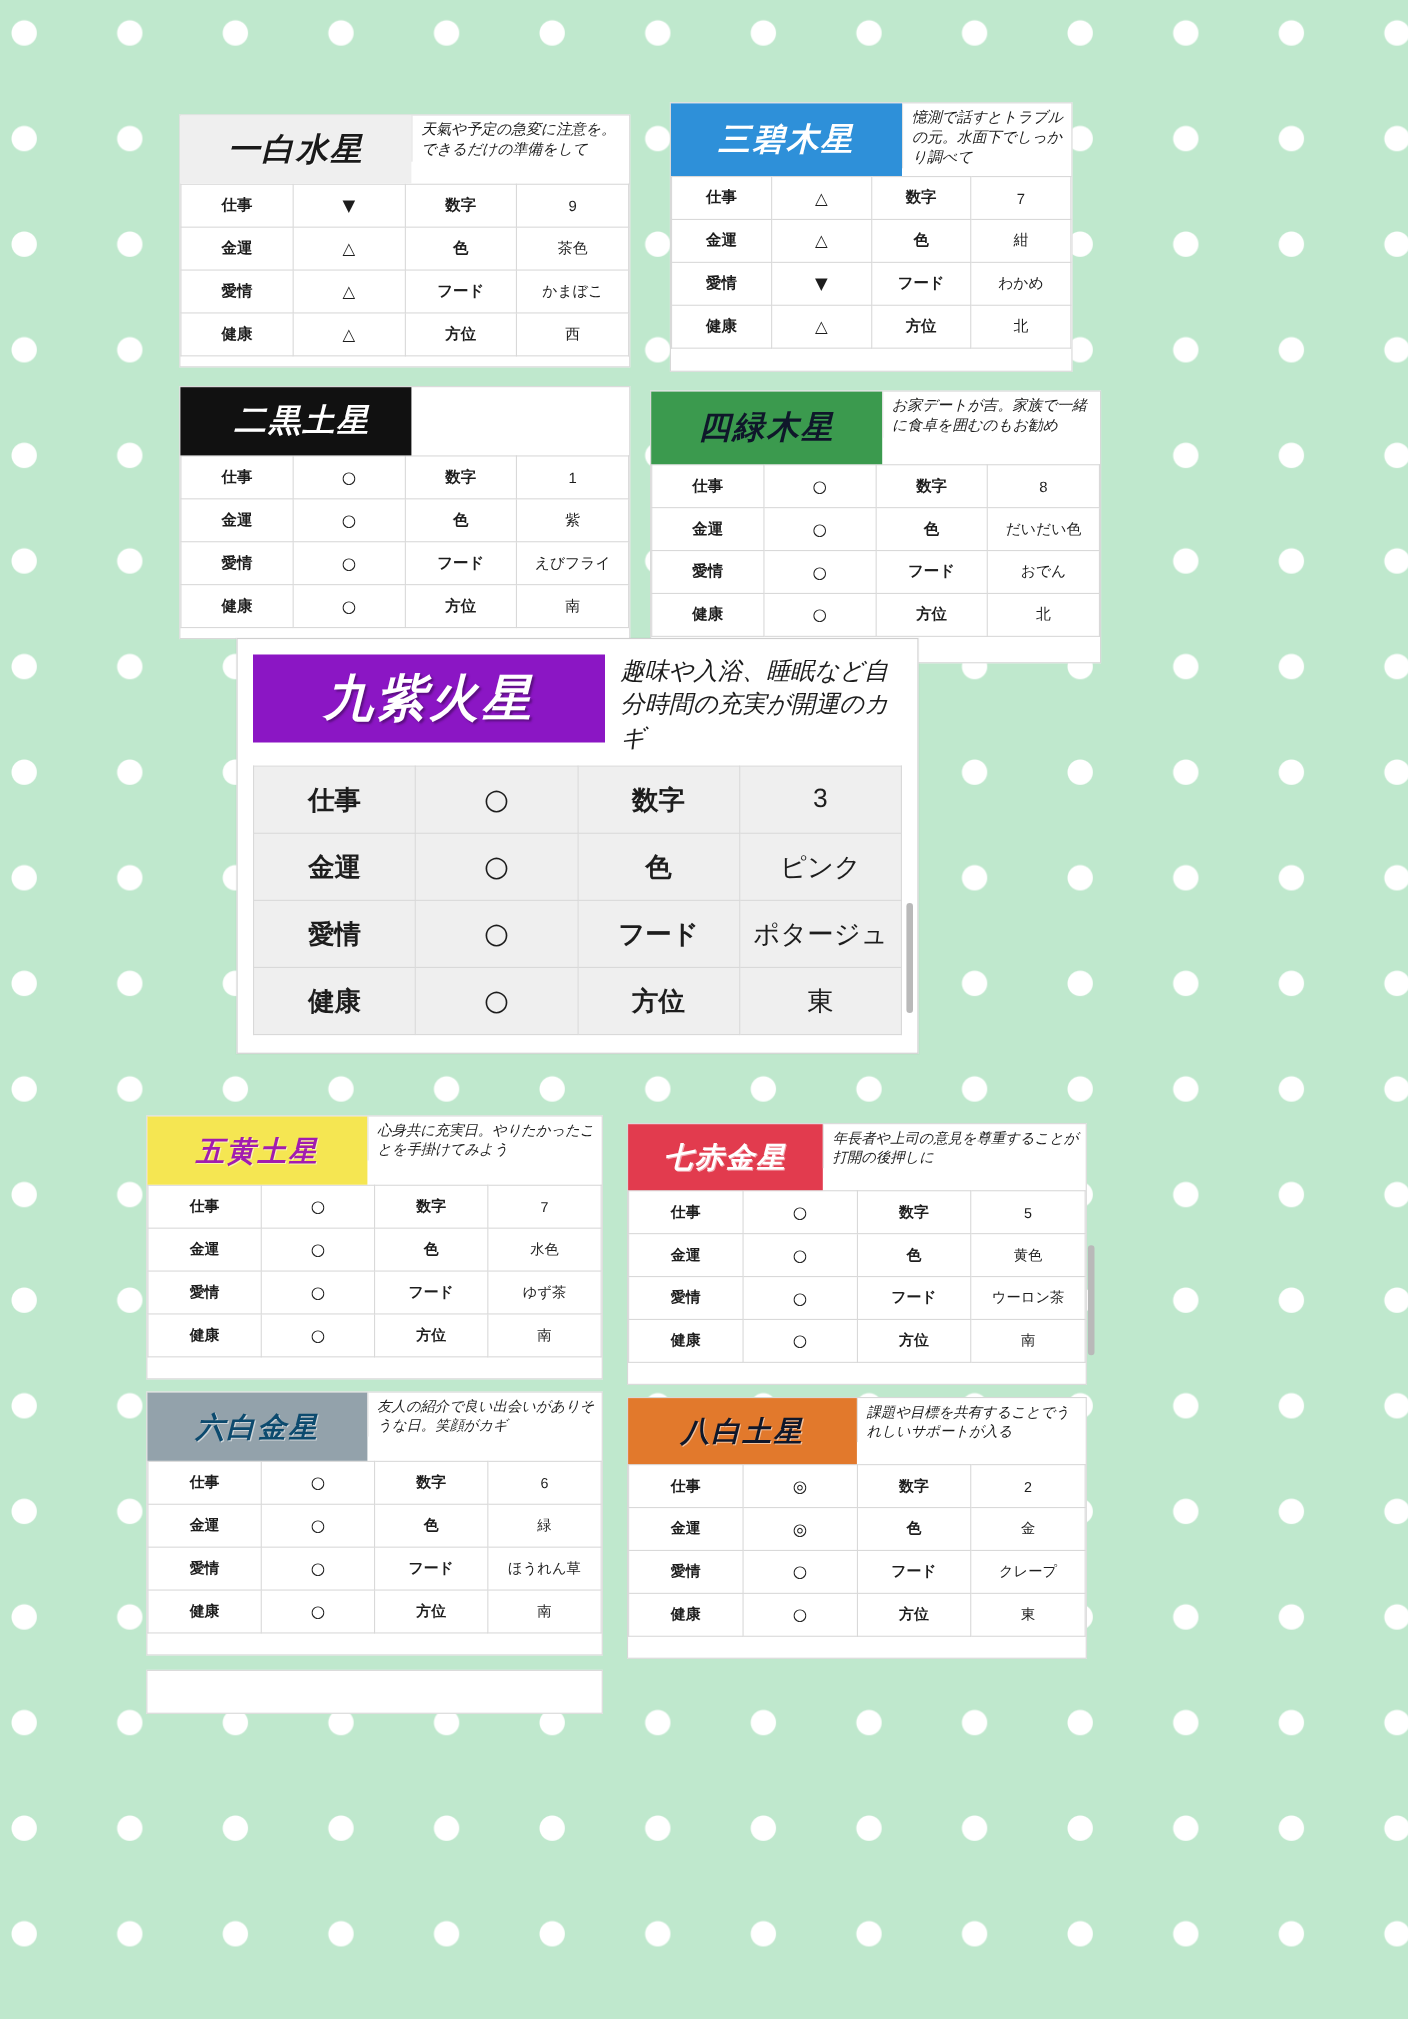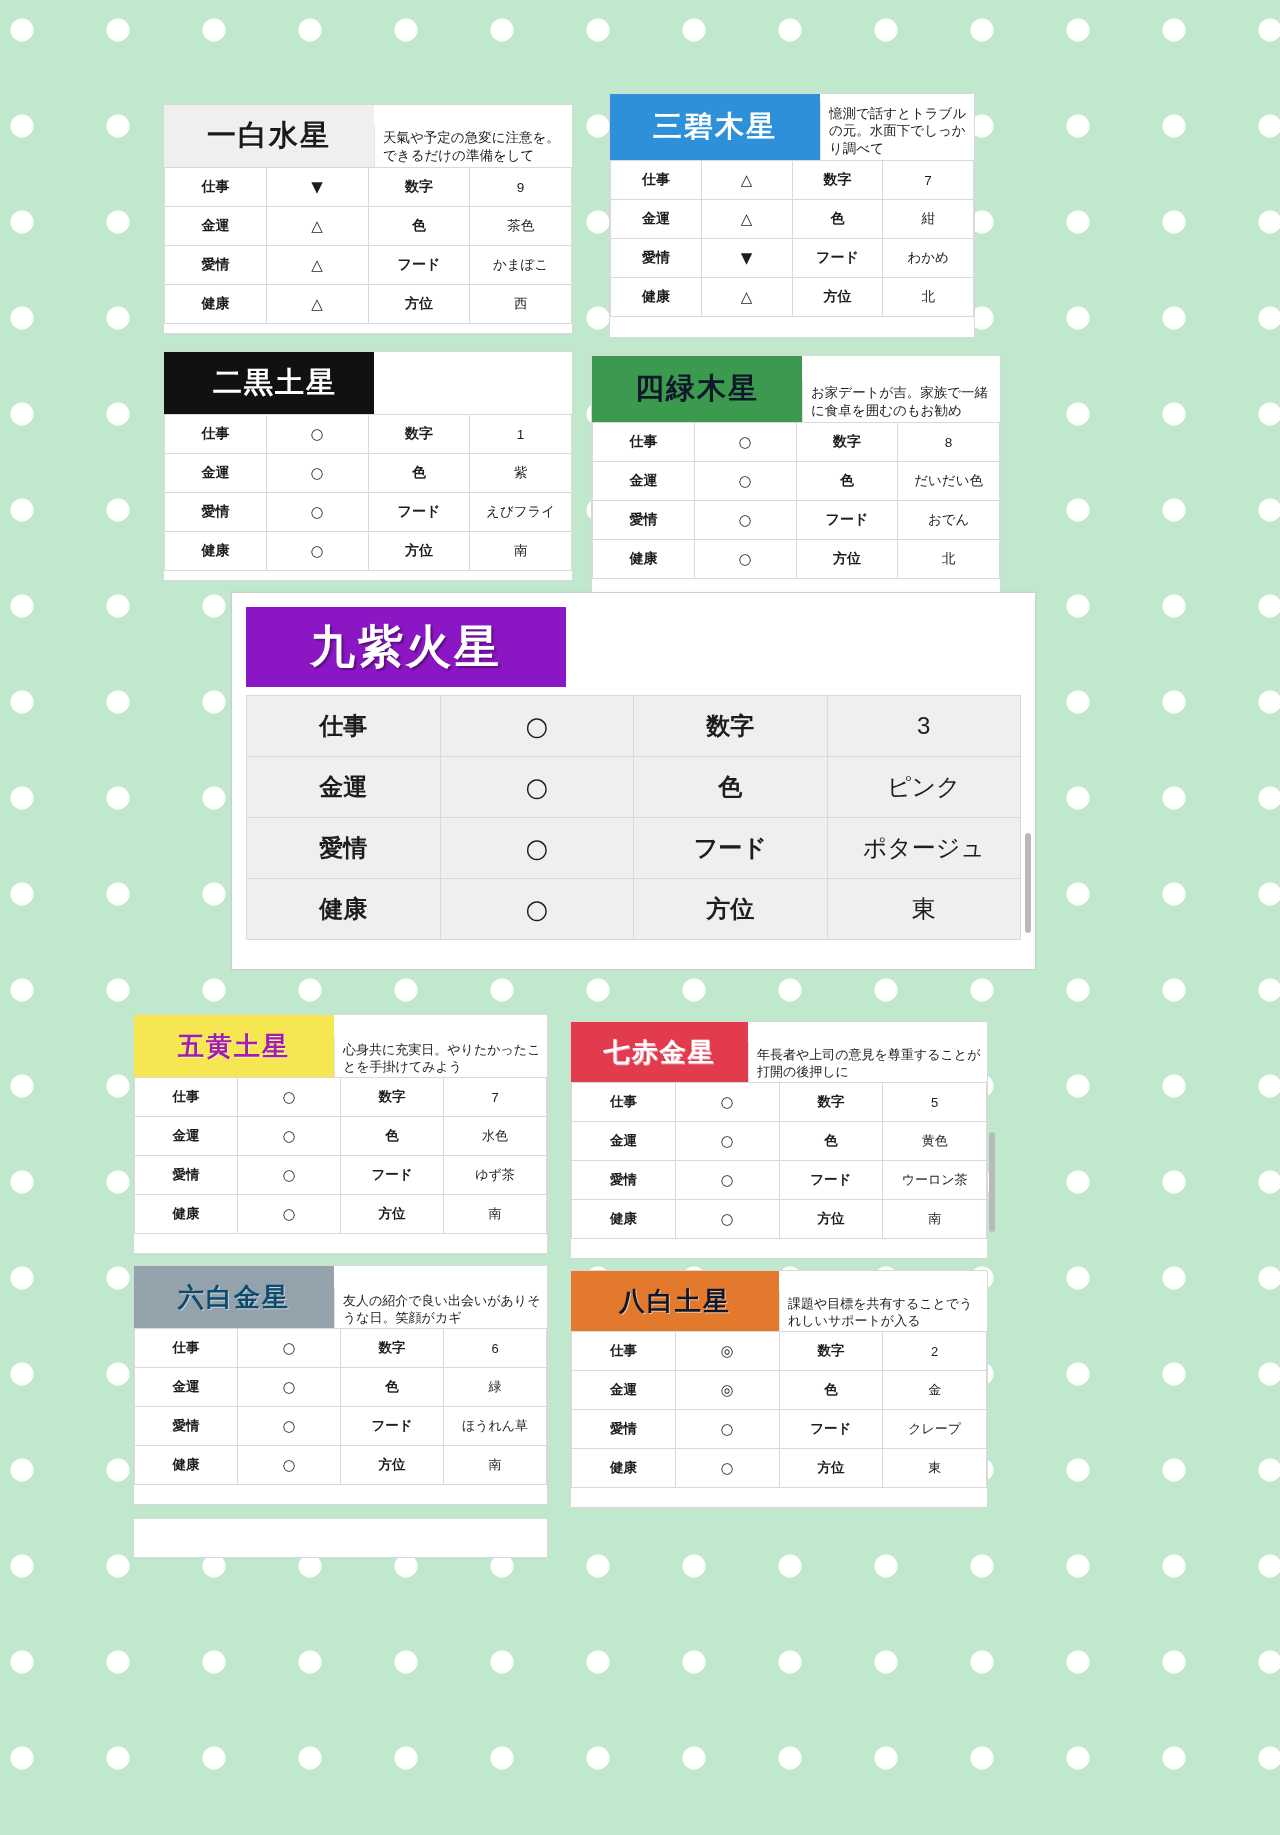--- a/index.html
+++ b/index.html
@@ -28,21 +28,22 @@
   }
 
   
   .card {
     position: absolute;
     background: #ffffff;
     border: 1px solid #d8d8d8;
   }
   .card-head {
     display: flex;
-    align-items: flex-end;
+    align-items: flex-start;
+    font-style: italic;
   }
   .sign-box {
     display: flex;
     align-items: center;
     justify-content: center;
     font-weight: bold;
     letter-spacing: 2px;
     white-space: nowrap;
   }
   .sign-text {
@@ -82,27 +83,26 @@
   .tiny .sign-box { width: 200px; height: 55px; font-size: 26px; }
   .tiny .desc { font-size: 13px; }
   .tiny table.grid td { height: 39px; font-size: 13px; }
   .tiny table.grid td.lbl { font-size: 13.5px; }
   .tiny table.grid td.mark { font-size: 15px; }
 
   
   .featured {
     position: absolute;
     left: 215px;
-    top: 592px;
-    width: 805px;
+    top: 580px;
+    width: 620px;
     height: 378px;
     background: #ffffff;
     border: 1px solid #cfcfcf;
     box-shadow: 0 0 0 1px rgba(0,0,0,0.02);
-    margin-left: 16px;
   }
   .featured .card-head { padding: 14px 14px 8px 14px; }
   .featured .sign-box {
     width: 320px;
     height: 80px;
     font-size: 45px;
     letter-spacing: 3px;
   }
   .featured .desc {
     font-size: 22px;
@@ -280,20 +280,21 @@
       </tr>
     </tbody>
       </table>
   </div>
 
   <div class="featured">
     <div class="card-head">
       <div class="sign-box" style="background:#8b16c4; color:#ffffff;">
         <span class="sign-text" style="text-shadow:2px 2px 2px rgba(0,0,0,0.35);">九紫火星</span>
       </div>
+      <div class="desc">趣味や入浴、睡眠など自分時間の充実が開運のカギ</div>
     </div>
     <table class="grid">
       <tbody>
           <tr>
         <td class="lbl">仕事</td>
         <td class="mark">○</td>
         <td class="lbl">数字</td>
         <td>3</td>
       </tr>
       <tr>

